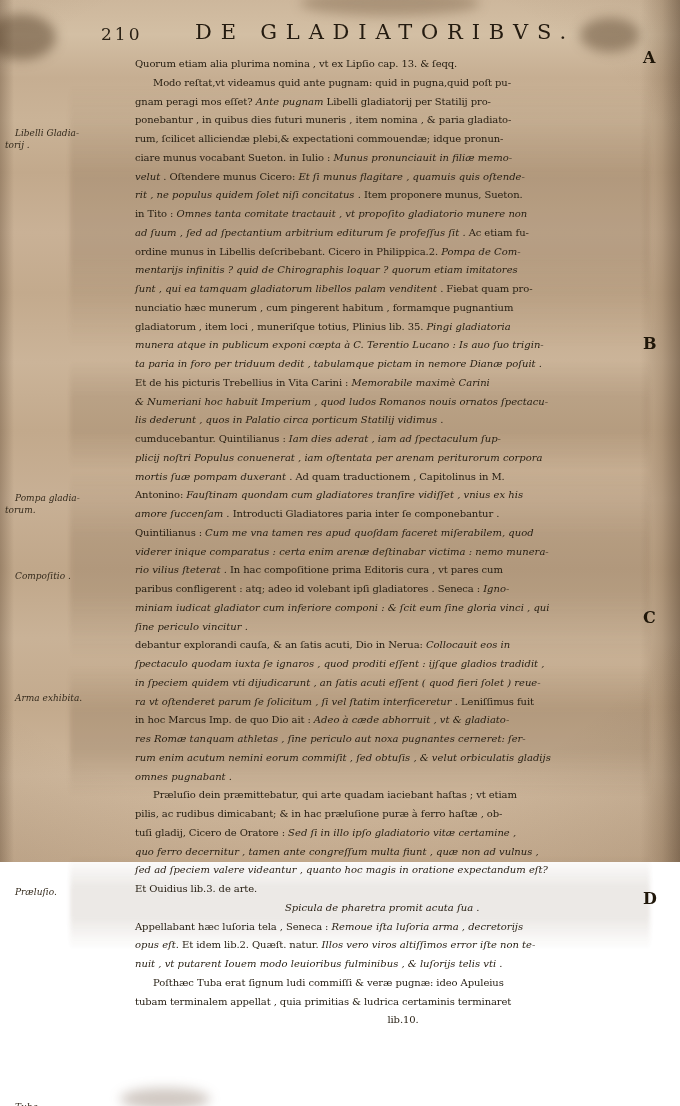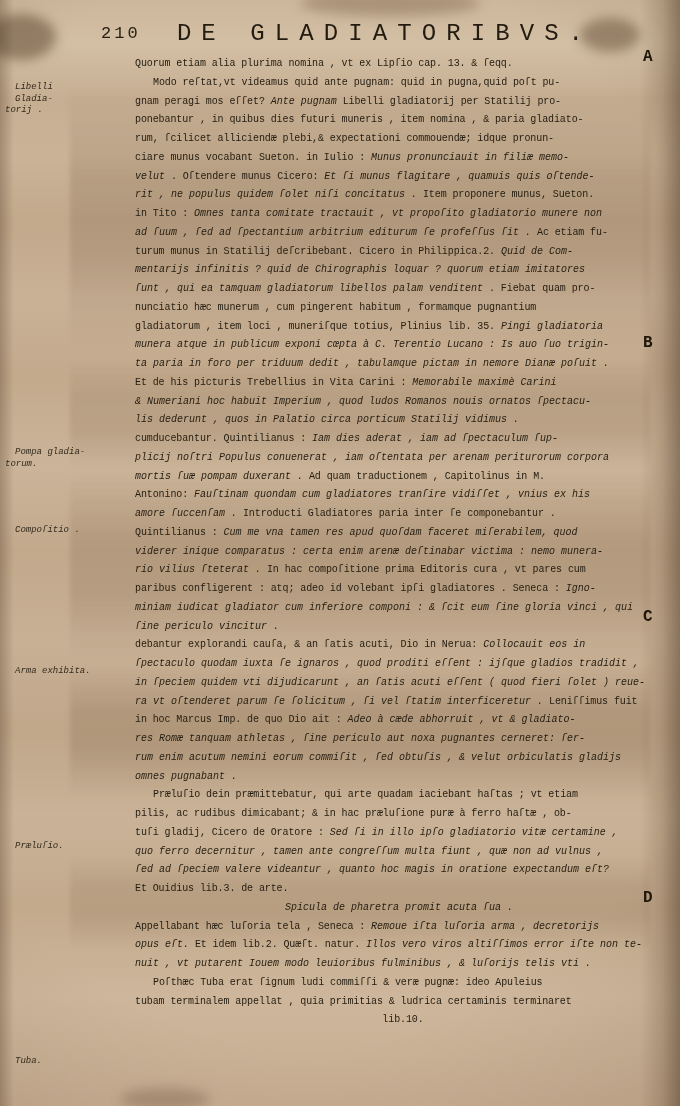--- a/index.html
+++ b/index.html
@@ -1,49 +1,48 @@
 <!DOCTYPE html>
 <html><head>
 <meta charset="utf-8">
 <style>
   html,body{margin:0;padding:0;}
   body{width:680px;height:1106px;overflow:hidden;position:relative;
        font-family:"DejaVu Serif", serif;}
   
   #page{
-    position:absolute;inset:0;width:680px;height:1106px;
+    position:absolute;inset:0;width:680px;height:862px;
     background:
       radial-gradient(ellipse 120% 90% at 45% 45%, rgba(0,0,0,0) 55%, rgba(84,60,36,.22) 92%),
       linear-gradient(to right, rgba(70,48,28,.30) 0px, rgba(70,48,28,0) 14px),
       linear-gradient(to left, rgba(60,40,22,.45) 0px, rgba(92,66,40,.22) 18px, rgba(92,66,40,0) 40px),
       linear-gradient(180deg,
         #cdb79c 0%, #d3bfa4 4%, #c6ae92 9%, #cab397 14%, #c2a98c 20%,
         #c9b196 27%, #c3aa8d 34%, #cbb499 42%, #c2a98c 50%, #c8b095 58%,
         #c0a78a 66%, #c9b297 74%, #c3aa8d 82%, #cdb69b 90%, #c7ae92 100%);
-    font-family: Liberation Mono, monospace;
   }
   
   .band{position:absolute;left:70px;right:30px;pointer-events:none;
         background:linear-gradient(180deg, rgba(96,70,44,0) 0%, rgba(96,70,44,.16) 35%, rgba(96,70,44,.16) 65%, rgba(96,70,44,0) 100%);
         filter:blur(2px);}
   .stain{position:absolute;border-radius:50%;pointer-events:none;filter:blur(6px);}
   
   #pagenum{position:absolute;left:101px;top:24px;font-size:17px;letter-spacing:3px;color:#2a2115;}
   #title{position:absolute;left:150px;top:20px;width:470px;text-align:center;
-         font-size:24px;letter-spacing:.42em;color:#241b10;white-space:nowrap;}
+         font-size:21px;letter-spacing:.42em;color:#241b10;white-space:nowrap;}
   
   #text-block{position:absolute;left:103px;top:55px;width:548px;
               font-size:10px;line-height:18.75px;color:#241c10;margin-left:32px;}
   .line{white-space:nowrap;height:18.75px;letter-spacing:-0.1px;}
   .line .it{font-style:italic;letter-spacing:0;}
   .ind{padding-left:18px;}
   .al-right{text-align:center;padding-right:12px;}
   
   .mnote{position:absolute;left:5px;width:86px;font-style:italic;font-size:9px;
-         line-height:11.5px;color:#342a1c;}
+         line-height:11.5px;color:#342a1c;margin-top:46px;}
   .mnote div:first-child{padding-left:10px;}
   
   .sletter{position:absolute;left:643px;font-size:16px;font-weight:bold;color:#1f1609;}
 </style>
 </head>
 <body>
 
 <div id="page">
 
   <div class="band" style="top:86px;height:260px;"></div>
@@ -63,21 +62,21 @@
       <div class="line"><span>Quorum etiam alia plurima nomina , vt ex Lipſio cap. 13. &amp; ſeqq.</span></div>
       <div class="line ind"><span>Modo reſtat,vt videamus quid ante pugnam: quid in pugna,quid poſt pu-</span></div>
       <div class="line"><span>gnam peragi mos eſſet? </span><span class="it">Ante pugnam</span><span> Libelli gladiatorij  per Statilij pro-</span></div>
       <div class="line"><span>ponebantur , in quibus dies futuri muneris , item nomina , &amp; paria gladiato-</span></div>
       <div class="line"><span>rum, ſcilicet alliciendæ plebi,&amp; expectationi commouendæ; idque pronun-</span></div>
       <div class="line"><span>ciare munus vocabant Sueton. in Iulio :  </span><span class="it">Munus pronunciauit in  filiæ memo-</span></div>
       <div class="line"><span class="it">velut</span><span> .  Oſtendere munus Cicero:  </span><span class="it">Et ſi munus flagitare ,  quamuis quis  oſtende-</span></div>
       <div class="line"><span class="it">rit ,  ne populus quidem  ſolet niſi concitatus .</span><span>  Item proponere munus, Sueton.</span></div>
       <div class="line"><span>in Tito :  </span><span class="it">Omnes tanta comitate tractauit ,  vt  propoſito gladiatorio  munere non</span></div>
       <div class="line"><span class="it">ad ſuum ,  ſed ad ſpectantium arbitrium editurum  ſe profeſſus ſit .</span><span>  Ac etiam fu-</span></div>
-      <div class="line"><span>turum munus in Statilij deſcribebant. Cicero in Philippica.2. </span><span class="it">Quid de Com-</span></div>
+      <div class="line"><span>ordine munus in Libellis deſcribebant. Cicero in Philippica.2. </span><span class="it">Pompa de Com-</span></div>
       <div class="line"><span class="it">mentarijs infinitis ?  quid  de Chirographis loquar ?  quorum  etiam  imitatores</span></div>
       <div class="line"><span class="it">ſunt , qui ea tamquam gladiatorum libellos palam venditent </span><span>. Fiebat quam pro-</span></div>
       <div class="line"><span>nunciatio hæc munerum ,  cum pingerent habitum ,  formamque pugnantium</span></div>
       <div class="line"><span>gladiatorum , item loci ,  muneriſque totius, Plinius lib. 35. </span><span class="it">Pingi  gladiatoria</span></div>
       <div class="line"><span class="it">munera atque in  publicum exponi cœpta à C. Terentio Lucano : Is auo ſuo trigin-</span></div>
       <div class="line"><span class="it">ta paria in foro per triduum dedit , tabulamque pictam in nemore Dianæ  poſuit .</span></div>
       <div class="line"><span>Et de his picturis Trebellius in Vita Carini :  </span><span class="it">Memorabile maximè Carini</span></div>
       <div class="line"><span class="it">&amp; Numeriani hoc habuit Imperium , quod ludos Romanos nouis ornatos ſpectacu-</span></div>
       <div class="line"><span class="it">lis dederunt ,  quos in Palatio circa porticum Statilij vidimus .</span></div>
       <div class="line"><span>cumducebantur. Quintilianus :  </span><span class="it">Iam dies aderat , iam ad ſpectaculum  ſup-</span></div>
@@ -118,21 +117,21 @@
       <div>Libelli Gladia-</div>
       <div>torij .</div>
     </div>
     <div class="mnote" style="top: 447px;">
       <div>Pompa gladia-</div>
       <div>torum.</div>
     </div>
     <div class="mnote" style="top: 525px;">
       <div>Compoſitio .</div>
     </div>
-    <div class="mnote" style="top: 666px;">
+    <div class="mnote" style="top: 647px;">
       <div>Arma exhibita.</div>
     </div>
     <div class="mnote" style="top: 841px;">
       <div>Præluſio.</div>
     </div>
     <div class="mnote" style="top: 1056px;">
       <div>Tuba.</div>
     </div>
     <div class="sletter" style="top: 48px;">A</div>
     <div class="sletter" style="top: 334px;">B</div>

